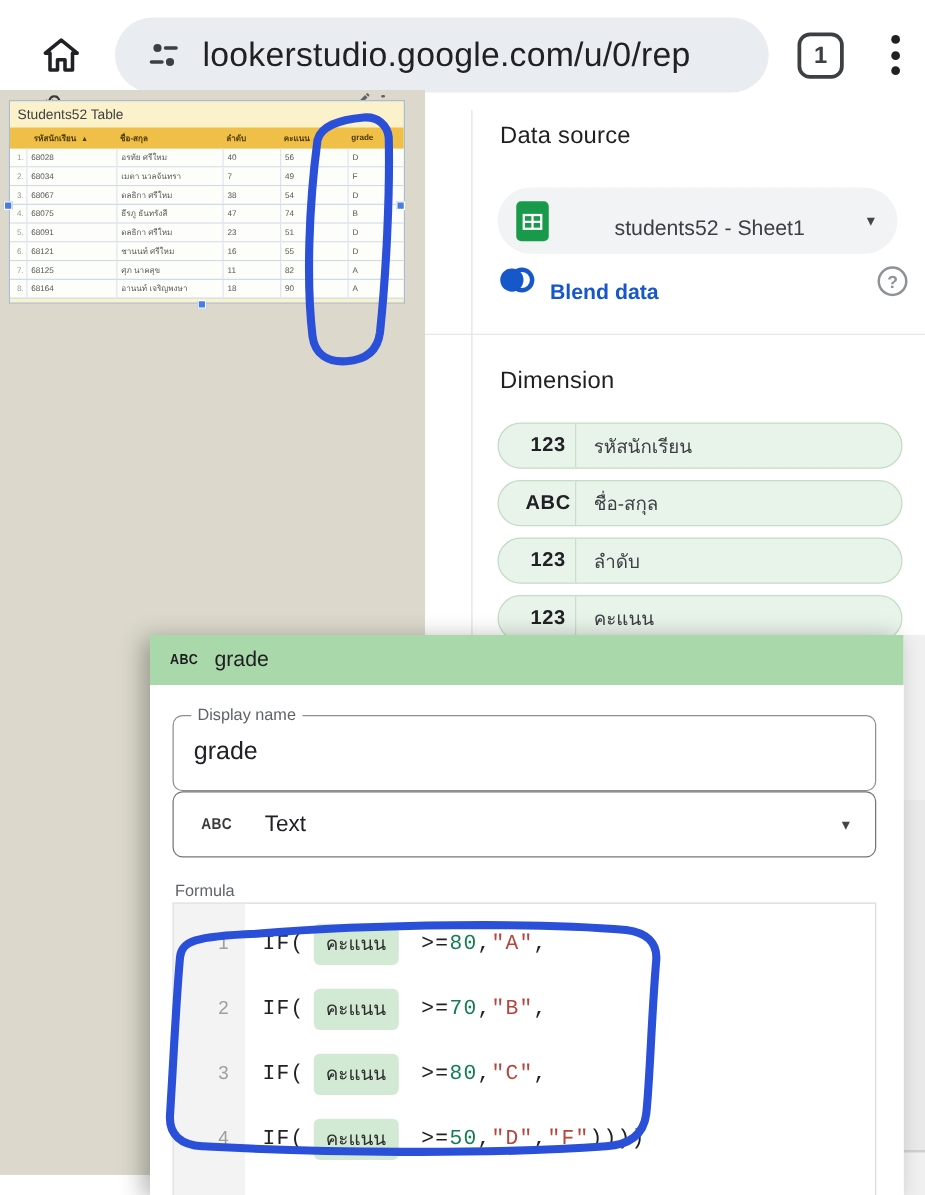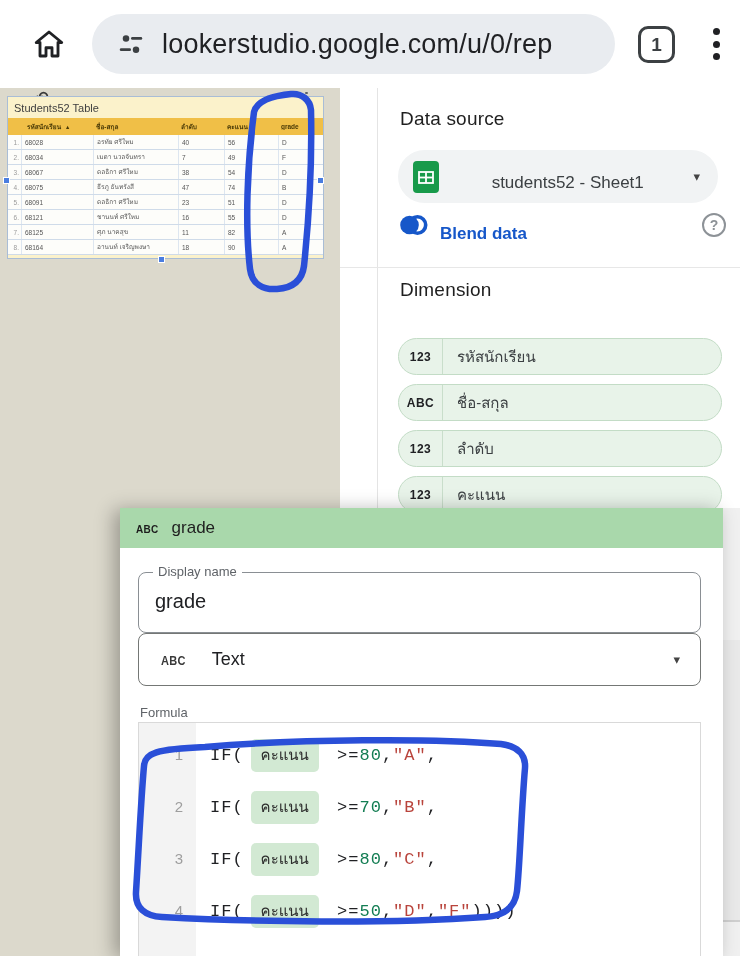--- a/index.html
+++ b/index.html
@@ -17,53 +17,53 @@
   .browser-bar{position:absolute;left:0;top:0;width:616px;height:88px;background:#fff;display:flex;align-items:center;}
   .home-btn{width:38px;height:38px;margin-left:30px;display:flex;align-items:center;justify-content:center;}
   .url-pill{position:absolute;left:92px;top:14px;width:523px;height:60px;border-radius:30px;background:#e9ecf0;display:flex;align-items:center;overflow:hidden;}
   .site-controls{margin-left:24px;display:flex;align-items:center;}
   .url-text{margin-left:16px;font-size:27px;color:#202124;white-space:nowrap;letter-spacing:.2px;}
   .tab-switcher{position:absolute;left:638px;top:26px;width:37px;height:37px;border:3px solid #3c4043;border-radius:10px;display:flex;align-items:center;justify-content:center;font-size:19px;font-weight:bold;color:#3c4043;}
   .kebab{position:absolute;left:712px;top:25px;width:8px;height:38px;display:flex;flex-direction:column;justify-content:space-between;align-items:center;padding:3px 0;}
   .kebab i{width:7px;height:7px;border-radius:50%;background:#202124;}
 
   
-  .canvas{position:absolute;left:0;top:88px;width:340px;height:868px;background:var(--canvas);}
+  .canvas{position:absolute;left:0;top:72px;width:340px;height:868px;background:var(--canvas);}
   .undo-glyph{position:absolute;left:36px;top:0px;font-size:15px;color:#3a3a3a;font-weight:bold;}
   .chart-toolbar{position:absolute;left:284px;top:1px;display:flex;align-items:center;gap:9px;color:#5f6368;}
   .dots-v{display:flex;flex-direction:column;gap:2.5px;align-items:center;}
   .dots-v i{width:2.5px;height:2.5px;border-radius:50%;background:#5f6368;}
 
   .table-card{position:absolute;left:7px;top:8px;width:317px;height:163px;background:var(--card-yellow);border:1px solid #a9bdd6;overflow:hidden;}
   .card-title{font-size:11px;color:#3f3f3f;padding:5px 0 4px 6px;}
   .tgrid{display:grid;grid-template-columns:13px 72px 85px 46px 54px 1fr;align-items:center;}
   .thead{background:var(--header-gold);height:17px;font-size:6.5px;font-weight:bold;color:#4a3a06;}
   .thead span{padding-left:3px;white-space:nowrap;overflow:hidden;}
   .trow{height:15px;background:#fdfdfa;border-bottom:1px solid #cfdbe9;font-size:6.5px;color:#555;}
   .trow .c{padding-left:3px;white-space:nowrap;overflow:hidden;border-left:1px solid #dde6f0;height:100%;display:flex;align-items:center;}
   .trow .c.n{border-left:none;color:#9a9a9a;justify-content:flex-end;padding-right:2px;}
   .handle{position:absolute;width:7px;height:7px;background:var(--handle-blue);border:1px solid #fff;}
 
   
   .panel{position:absolute;left:340px;top:88px;width:400px;height:868px;background:#fff;}
   .panel:before{content:"";position:absolute;left:37px;top:0;bottom:0;width:1px;background:#e4e4e4;}
   .p-heading{position:absolute;left:60px;font-size:19px;font-weight:500;color:#1f1f1f;letter-spacing:.2px;}
-  .h-datasource{top:20px;}
-  .h-dimension{top:191px;}
+  .h-datasource{top:10px;}
+  .h-dimension{top:206px;}
   .source-pill{position:absolute;left:58px;top:62px;width:320px;height:53px;border-radius:27px;background:#f1f3f4;display:flex;align-items:center;}
   .sheets-icon{margin-left:12px;display:flex;}
   .source-name{flex:1;text-align:center;font-size:17px;color:#3c4043;margin-top:13px;}
   .caret{font-size:13px;color:#444;margin-right:18px;}
   .blend-row{position:absolute;left:58px;top:122px;height:34px;display:flex;align-items:flex-end;gap:10px;}
   .blend-label{font-size:17px;font-weight:bold;color:var(--blend-blue);}
   .help{position:absolute;left:362px;top:125px;width:24px;height:24px;border:2px solid #8d9297;border-radius:50%;display:flex;align-items:center;justify-content:center;font-size:14px;color:#8d9297;font-weight:bold;}
   .p-divider{position:absolute;left:0;right:0;top:179px;height:1px;background:#e7e7e7;}
   .fields{position:absolute;left:58px;top:250px;width:324px;}
   .fpill{height:37px;border-radius:19px;background:var(--pill-green);border:1px solid var(--pill-border);display:flex;align-items:center;margin-bottom:9px;overflow:hidden;}
-  .fbadge{width:44px;text-align:center;font-size:12px;font-weight:bold;letter-spacing:.5px;color:#202124;border-right:1px solid #c9decb;align-self:stretch;display:flex;align-items:center;justify-content:center;}
+  .fbadge{width:44px;text-align:center;font-size:16px;font-weight:bold;letter-spacing:.5px;color:#202124;border-right:1px solid #c9decb;align-self:stretch;display:flex;align-items:center;justify-content:center;margin-left:18px;}
   .flabel{padding-left:14px;font-size:15px;color:#3c4043;}
 
   
   .dialog{position:absolute;left:120px;top:508px;width:603px;height:448px;background:#fff;box-shadow:-6px 2px 18px rgba(0,0,0,.30);z-index:40;overflow:hidden;}
   .dlg-header{height:40px;background:var(--dialog-green);display:flex;align-items:center;padding-left:16px;}
   .dlg-badge{font-size:10px;font-weight:800;letter-spacing:.3px;color:#1c1c1c;transform:scaleY(1.15);}
   .dlg-title{margin-left:13px;font-size:17px;color:#1f1f1f;}
   .dlg-body{padding:24px 22px 0 18px;position:relative;}
   .textfield{position:relative;height:61px;border:1.5px solid #8a8f94;border-radius:8px;padding-left:20px;}
   .textfield .flabel-float{position:absolute;top:-9px;left:14px;background:#fff;padding:0 5px;font-size:13px;color:#5f6368;}

